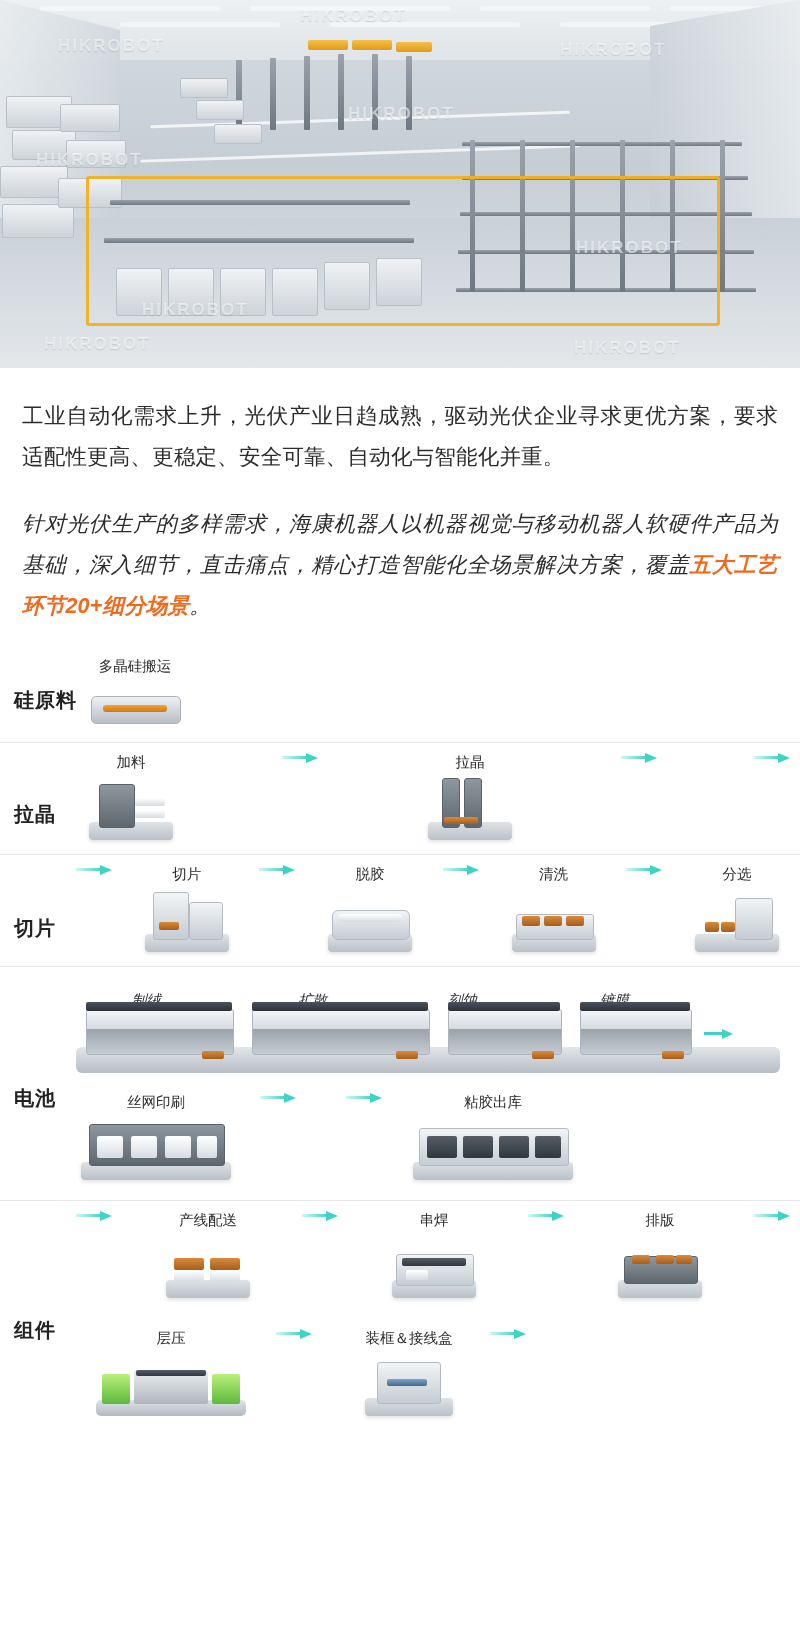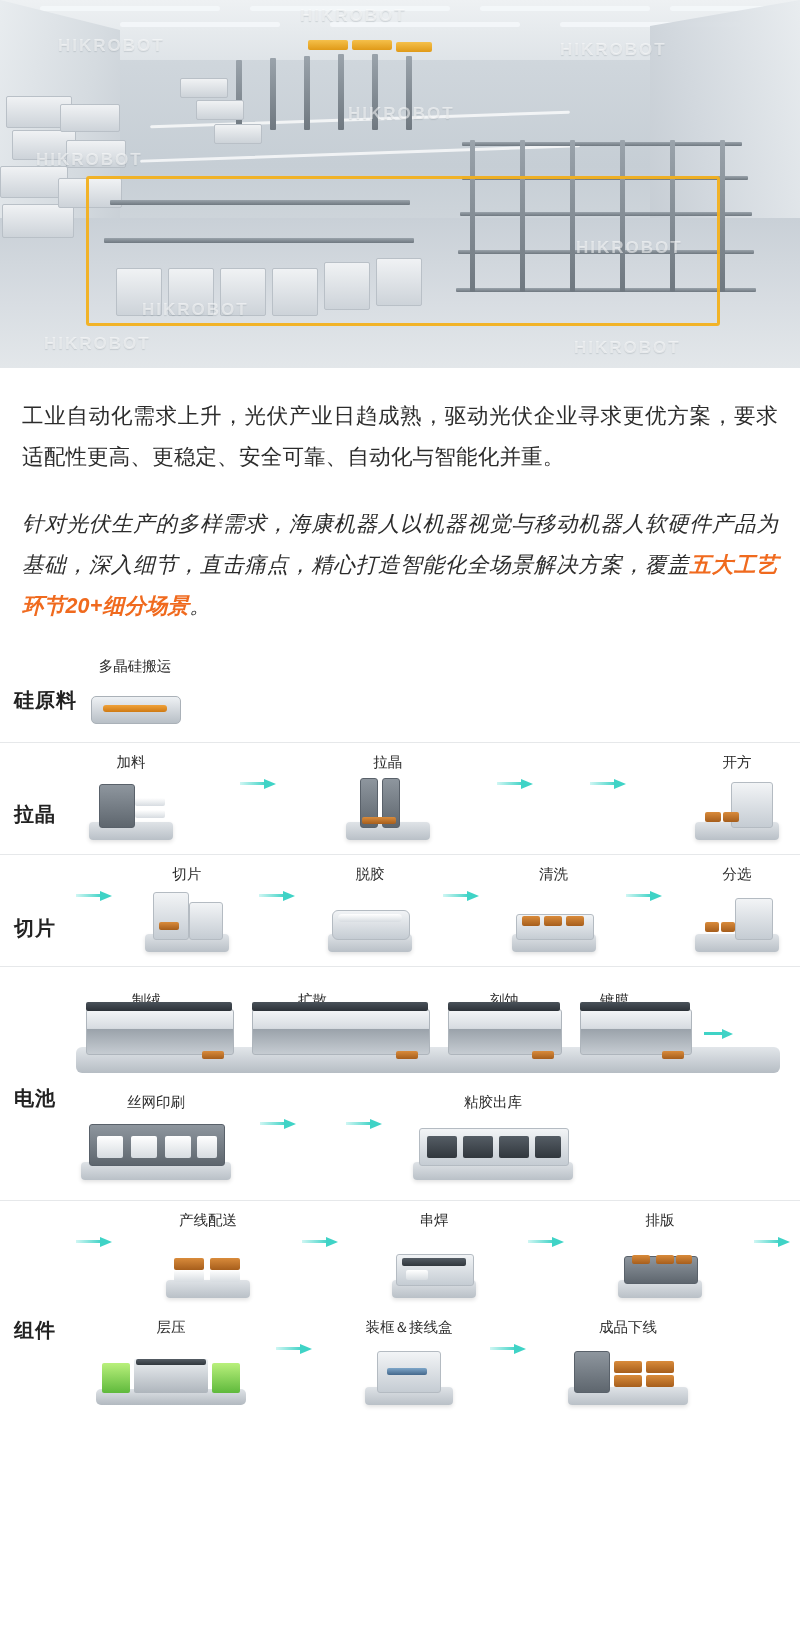--- a/index.html
+++ b/index.html
@@ -77,21 +77,21 @@
 
   
   .flow{padding:16px 0 28px 0;}
   .section{position:relative;padding:10px 0 10px 0;}
   .section + .section{border-top:1px solid #e6e8ea;margin-top:4px;}
   .sec-label{
     position:absolute;left:14px;
     font-size:20px;font-weight:bold;color:#222;letter-spacing:1px;
   }
   .steps{position:relative;margin-left:76px;margin-right:8px;}
-  .srow{display:flex;align-items:center;justify-content:space-between;font-family:Liberation Serif, serif;}
+  .srow{display:flex;align-items:flex-start;justify-content:space-between;font-family:Liberation Serif, serif;}
   .step{display:flex;flex-direction:column;align-items:center;width:110px;}
   .step .cap{
     font-size:14.5px;color:#2b2b2b;margin-bottom:6px;white-space:nowrap;text-align:center;
   }
   .arrow{
     width:38px;height:10px;position:relative;flex:none;margin-bottom:26px;
   }
   .arrow::before{
     content:"";position:absolute;left:0;top:3px;width:26px;height:3px;
     background:linear-gradient(90deg,rgba(64,220,208,.25),#3fd3c6);
@@ -130,21 +130,21 @@
     position:absolute;left:2px;bottom:4px;width:88px;height:26px;border-radius:5px;
     background:linear-gradient(180deg,#eef1f4,#b8bfc6);border:1px solid #aab1b8;
   }
   .tray .bar{
     position:absolute;left:14px;bottom:16px;width:64px;height:7px;border-radius:3px;
     background:linear-gradient(180deg,#f0a23a,#cf7a13);
   }
 
   
   .conveyor{
-    position:relative;height:86px;margin:4px 0 0 0;
+    position:relative;height:86px;margin:4px 0 0 0;font-style:italic;
   }
   .conv-base{
     position:absolute;left:0;right:0;bottom:6px;height:26px;border-radius:6px;
     background:linear-gradient(180deg,#e2e6ea,#b6bdc4);
   }
   .conv-seg{
     position:absolute;bottom:24px;height:44px;border-radius:3px;
     background:linear-gradient(180deg,#f4f6f8 0%,#d7dce1 42%,#9aa2aa 43%,#c6ccd2 100%);
     border:1px solid #aeb5bc;
   }
@@ -293,29 +293,20 @@
             <div class="cap">拉晶</div>
             <div class="mach">
               <div class="base"></div>
               <div class="body dark" style="left:18px;width:16px;height:48px;bottom:12px"></div>
               <div class="body dark" style="left:40px;width:16px;height:48px;bottom:12px"></div>
               <div class="chip o" style="left:20px;bottom:16px;width:34px;height:7px"></div>
             </div>
           </div>
           <div class="arrow"></div>
           <div class="arrow"></div>
-          <div class="step">
-            <div class="cap">开方</div>
-            <div class="mach">
-              <div class="base"></div>
-              <div class="body" style="left:40px;width:40px;height:44px;bottom:12px"></div>
-              <div class="chip o" style="left:14px;bottom:18px;width:16px;height:10px"></div>
-              <div class="chip o" style="left:32px;bottom:18px;width:16px;height:10px"></div>
-            </div>
-          </div>
         </div>
       </div>
     </div>
 
     <div class="section">
       <div class="sec-label" style="top:60px">切片</div>
       <div class="steps">
         <div class="srow">
           <div class="arrow"></div>
           <div class="step">
@@ -361,21 +352,21 @@
       </div>
     </div>
 
     <div class="section" style="padding-bottom:16px">
       <div class="sec-label" style="top:118px">电池</div>
       <div class="steps" style="margin-left:76px;margin-right:20px;">
 
         <div class="conveyor" style="margin-top:16px">
           <div class="conv-lbl" style="left:56px">制绒</div>
           <div class="conv-lbl" style="left:222px">扩散</div>
-          <div class="conv-lbl" style="left:414px">刻蚀</div>
+          <div class="conv-lbl" style="left:372px">刻蚀</div>
           <div class="conv-lbl" style="left:524px">镀膜</div>
 
           <div class="conv-base"></div>
           <div class="conv-seg" style="left:10px;width:146px"></div>
           <div class="conv-cap" style="left:10px;width:146px"></div>
           <div class="conv-seg" style="left:176px;width:176px"></div>
           <div class="conv-cap" style="left:176px;width:176px"></div>
           <div class="conv-seg" style="left:372px;width:112px"></div>
           <div class="conv-cap" style="left:372px;width:112px"></div>
           <div class="conv-seg" style="left:504px;width:110px"></div>
@@ -448,50 +439,39 @@
               <div class="base"></div>
               <div class="body dark" style="left:10px;width:72px;height:26px;bottom:14px"></div>
               <div class="chip o" style="left:18px;bottom:34px;width:18px;height:9px"></div>
               <div class="chip o" style="left:42px;bottom:34px;width:18px;height:9px"></div>
               <div class="chip o" style="left:62px;bottom:34px;width:16px;height:9px"></div>
             </div>
           </div>
           <div class="arrow"></div>
         </div>
 
-        <div class="srow" style="justify-content:flex-start;margin-top:20px">
+        <div class="srow" style="justify-content:flex-start;margin-top:31px">
           <div class="step" style="width:190px">
             <div class="cap">层压</div>
             <div class="lam">
               <div class="lbase"></div>
               <div class="lgreen" style="left:6px;width:28px"></div>
               <div class="lgrey" style="left:38px;width:74px"></div>
               <div class="lgreen" style="left:116px;width:28px"></div>
               <div class="chip k" style="left:40px;bottom:40px;width:70px;height:6px"></div>
             </div>
           </div>
           <div class="arrow" style="margin:0 20px 26px 10px"></div>
           <div class="step" style="width:150px">
             <div class="cap">装框＆接线盒</div>
             <div class="mach" style="width:88px">
               <div class="base" style="left:0;width:88px"></div>
               <div class="body" style="left:12px;width:62px;height:40px;bottom:12px"></div>
               <div class="chip b" style="left:22px;bottom:30px;width:40px;height:7px"></div>
             </div>
           </div>
           <div class="arrow" style="margin:0 20px 26px 6px"></div>
-          <div class="step" style="width:160px">
-            <div class="cap">成品下线</div>
-            <div class="mach" style="width:120px">
-              <div class="base" style="left:0;width:120px"></div>
-              <div class="body dark" style="left:6px;width:34px;height:40px;bottom:12px"></div>
-              <div class="chip o" style="left:46px;bottom:18px;width:28px;height:12px"></div>
-              <div class="chip o" style="left:46px;bottom:32px;width:28px;height:12px"></div>
-              <div class="chip o" style="left:78px;bottom:18px;width:28px;height:12px"></div>
-              <div class="chip o" style="left:78px;bottom:32px;width:28px;height:12px"></div>
-            </div>
-          </div>
         </div>
       </div>
     </div>
 
   </div>
 </div>
 
 </body></html>

